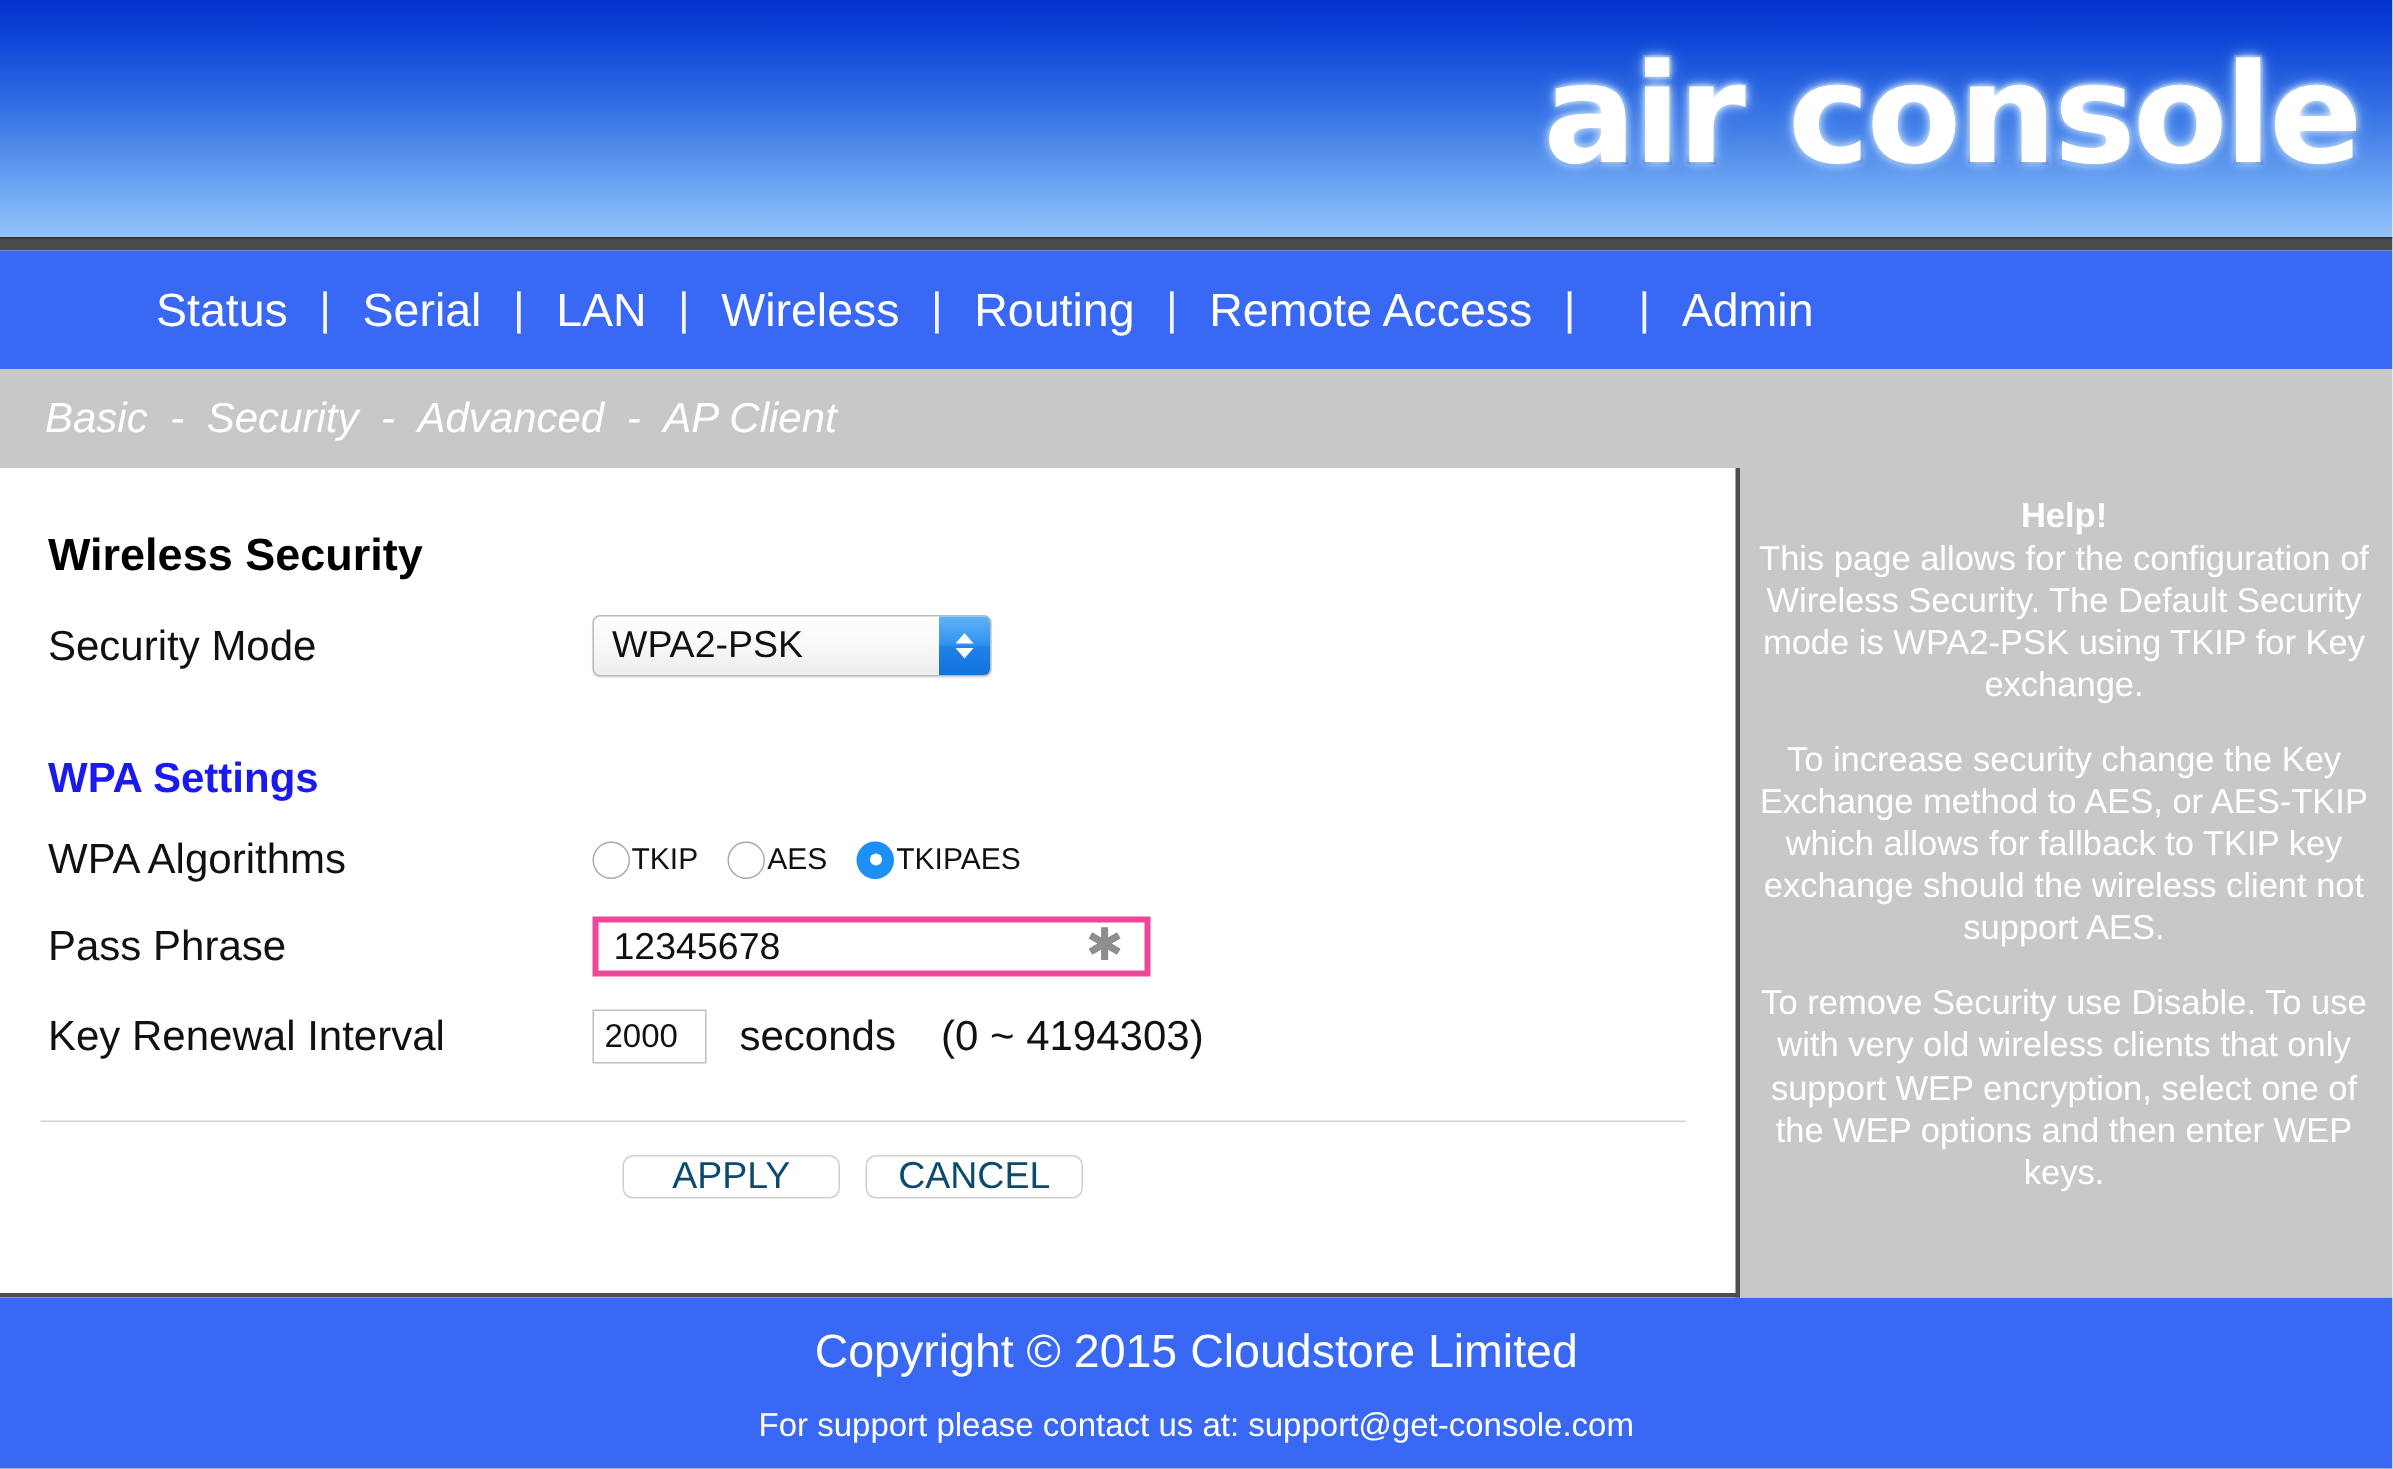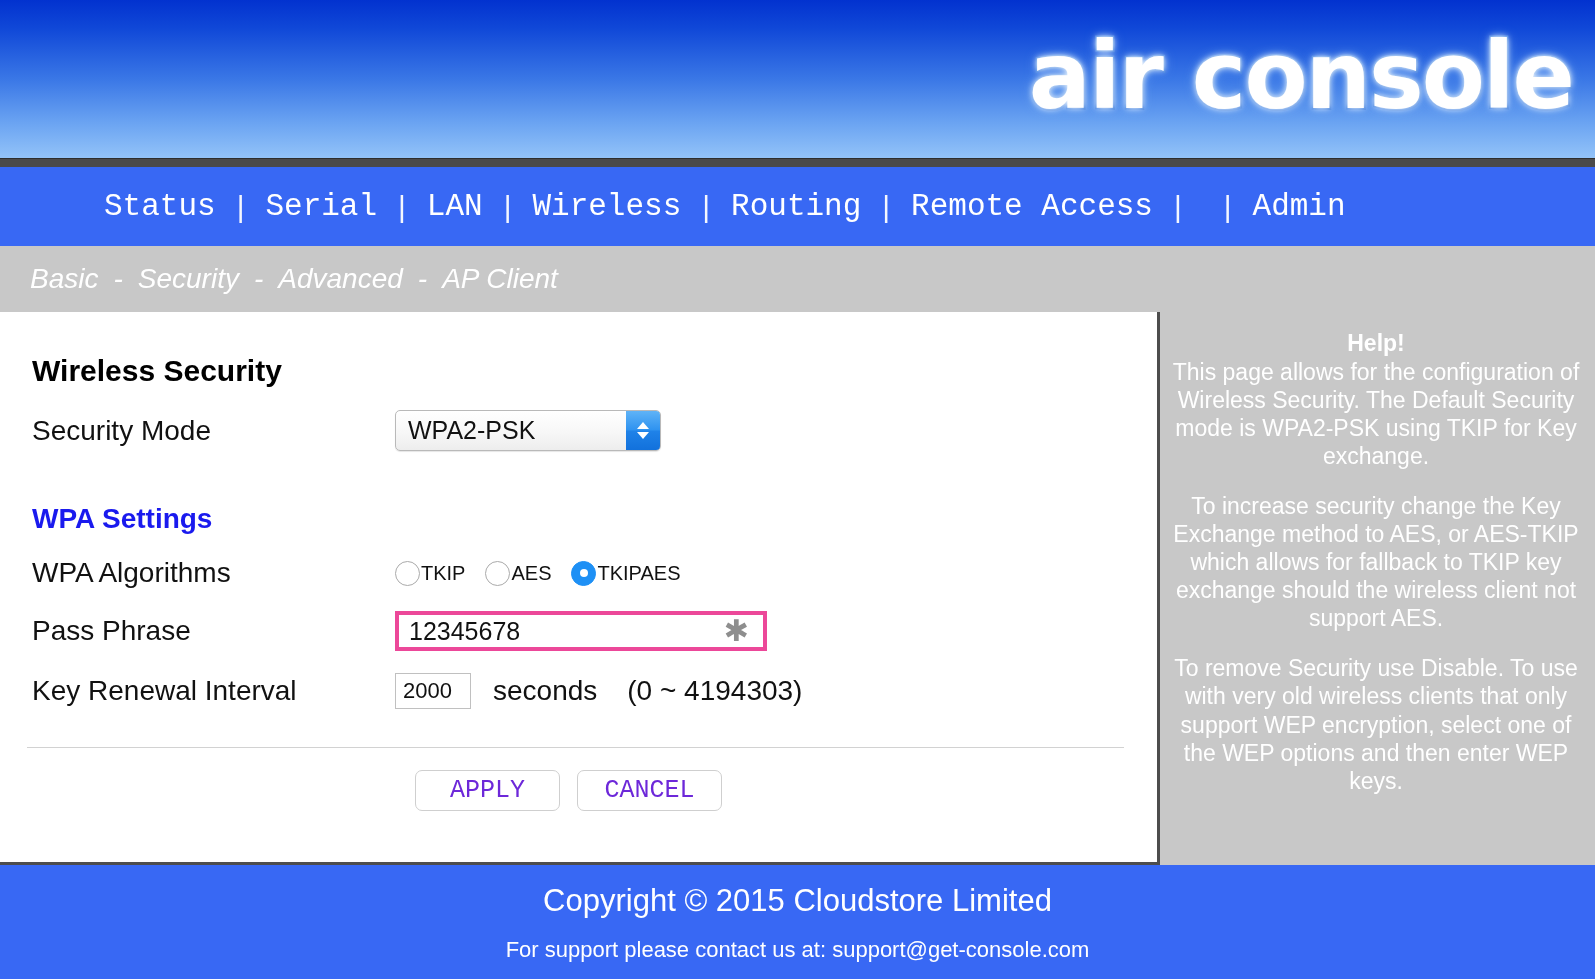--- a/index.html
+++ b/index.html
@@ -59,21 +59,20 @@
     align-items: center;
     padding-left: 104px;
   }
   .nav-item {
     color: #ffffff;
     font-size: 31px;
     font-weight: 500;
     text-decoration: none;
     white-space: nowrap;
     cursor: pointer;
-    font-family: Liberation Mono, monospace;
   }
   .nav-sep {
     color: #ffffff;
     font-size: 30px;
     margin: 0 21px;
     opacity: 0.95;
     font-weight: 300;
   }
 
   
@@ -259,32 +258,32 @@
     margin: 38px 0 0 -5px;
   }
   .btn-row {
     display: flex;
     justify-content: flex-start;
     padding-left: 383px;
     margin-top: 22px;
   }
   .btn {
     min-width: 145px;
-    height: 41px;
+    height: 29px;
     border: 1px solid #cfcfcf;
     border-radius: 7px;
     background: #ffffff;
     font-size: 25px;
-    color: #6d28d9;
+    color: #0c4a6e;
     display: flex;
     align-items: center;
     justify-content: center;
     margin-right: 17px;
     cursor: pointer;
-    font-family: Liberation Mono, monospace;
+    font-family: Liberation Sans, sans-serif;
   }
 
   
   .help-panel {
     width: 432px;
     height: 553px;
     background: #c8c8c8;
     padding: 18px 12px 0 12px;
     text-align: center;
   }

